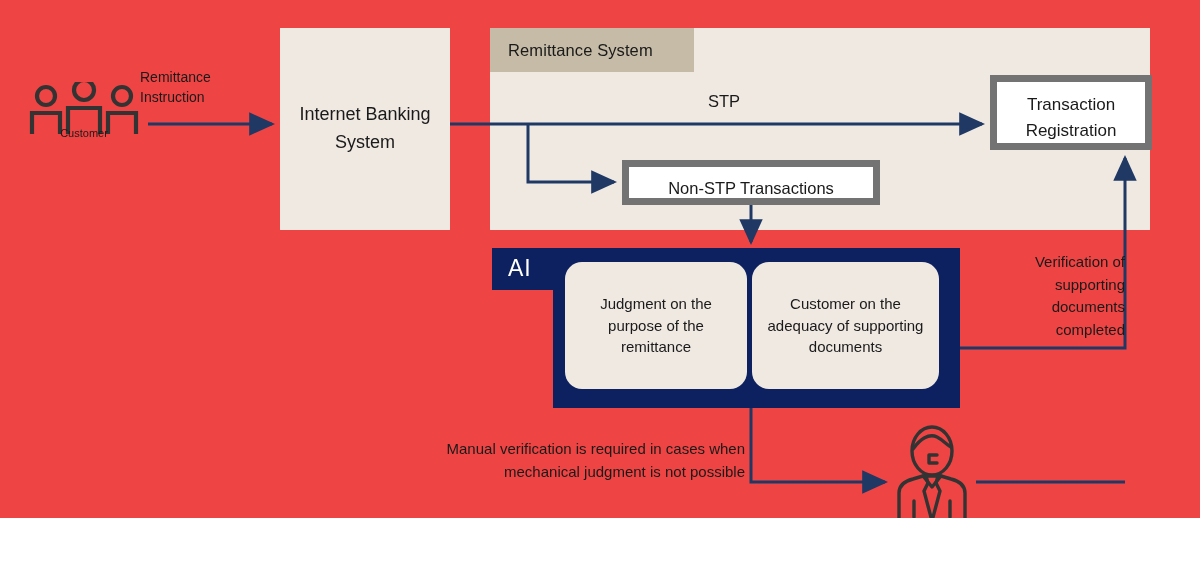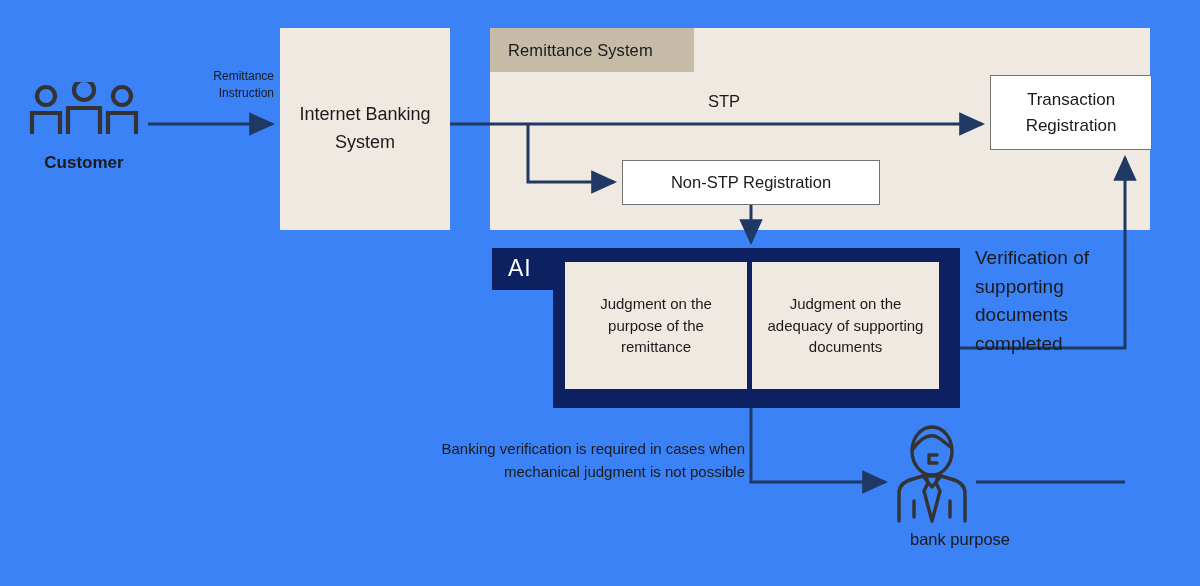--- a/index.html
+++ b/index.html
@@ -6,22 +6,22 @@
     margin: 0;
     padding: 0;
     background: #ffffff;
   }
   body {
     font-family: "Liberation Sans", "DejaVu Sans", sans-serif;
   }
   #canvas {
     position: relative;
     width: 1200px;
-    height: 586px;
-    background: #3b82f6;
+    height: 518px;
+    background: #ef4444;
     overflow: hidden;
   }
   
   .panel-remittance {
     position: absolute;
     left: 490px;
     top: 28px;
     width: 660px;
     height: 202px;
     background: #efe9e2;
@@ -53,24 +53,24 @@
     align-items: center;
     justify-content: center;
     text-align: center;
     font-size: 18px;
     line-height: 1.55;
     color: #1a1a1a;
   }
   .box-white {
     position: absolute;
     background: #ffffff;
-    border: 1px solid #737373;
+    border: 7px solid #737373;
     box-sizing: border-box;
     display: flex;
-    align-items: center;
+    align-items: flex-end;
     justify-content: center;
     text-align: center;
     color: #1a1a1a;
   }
   .box-txreg {
     left: 990px; top: 75px; width: 162px; height: 75px;
     font-size: 17px; line-height: 1.5;
   }
   .box-nonstp {
     left: 622px; top: 160px; width: 258px; height: 45px;
@@ -106,49 +106,50 @@
     background: #efe9e2;
     display: flex;
     align-items: center;
     justify-content: center;
     text-align: center;
     font-size: 15px;
     line-height: 1.45;
     color: #1a1a1a;
     box-sizing: border-box;
     padding: 4px 8px;
+    border-radius: 17px;
   }
   .ai-inner-left  { left: 565px; top: 262px; width: 182px; height: 127px; }
   .ai-inner-right { left: 752px; top: 262px; width: 187px; height: 127px; }
 
   
   .txt {
     position: absolute;
     color: #1a1a1a;
     white-space: pre-line;
   }
   .txt-remittance-instruction {
     left: 140px; top: 68px; width: 134px;
-    font-size: 12px; line-height: 1.4; text-align: right;
+    font-size: 14px; line-height: 1.4; text-align: left;
   }
   .txt-stp {
     left: 669px; top: 92px; width: 110px;
     font-size: 16.5px; text-align: center;
   }
   .txt-verification {
-    left: 975px; top: 244px; width: 150px;
-    font-size: 19px; line-height: 1.5; text-align: left;
+    left: 975px; top: 251px; width: 150px;
+    font-size: 15px; line-height: 1.5; text-align: right;
   }
   .txt-manual {
     left: 355px; top: 437px; width: 390px;
     font-size: 15px; line-height: 1.55; text-align: right;
   }
   .txt-customer {
-    left: 14px; top: 153px; width: 140px;
-    font-size: 17px; text-align: center; font-weight: bold;
+    left: 14px; top: 127px; width: 140px;
+    font-size: 11px; text-align: center;
   }
   .txt-employee {
     left: 845px; top: 530px; width: 230px;
     font-size: 16.5px; text-align: center;
   }
   
   .icon-customer {
     position: absolute;
     left: 24px; top: 82px; width: 120px; height: 58px;
   }
@@ -178,33 +179,33 @@
 Banking
 System</span>
   </div>
 
   <div class="box-white box-txreg">
     <span>Transaction
 Registration</span>
   </div>
 
   <div class="box-white box-nonstp">
-    <span>Non-STP Registration</span>
+    <span>Non-STP Transactions</span>
   </div>
 
   <div class="ai-band-top"></div>
   <div class="ai-body"></div>
   <div class="ai-label">AI</div>
   <div class="ai-inner ai-inner-left">
     <span>Judgment on the
 purpose of the
 remittance</span>
   </div>
   <div class="ai-inner ai-inner-right">
-    <span>Judgment on the
+    <span>Customer on the
 adequacy of
 supporting
 documents</span>
   </div>
 
   <svg class="connectors" viewBox="0 0 1200 586">
     <defs>
       <marker id="ah" markerWidth="9" markerHeight="9" refX="7.6" refY="4.5" orient="auto" markerUnits="strokeWidth">
         <path d="M0,0.6 L8.6,4.5 L0,8.4 z" fill="#1f3864"></path>
       </marker>
@@ -258,16 +259,16 @@
   </div>
   <div class="txt txt-employee">bank purpose</div>
 
   <div class="txt txt-remittance-instruction">Remittance
 Instruction</div>
   <div class="txt txt-stp">STP</div>
   <div class="txt txt-verification">Verification of
 supporting
 documents
 completed</div>
-  <div class="txt txt-manual">Banking verification is required in cases when
+  <div class="txt txt-manual">Manual verification is required in cases when
 mechanical judgment is not possible</div>
 
 </div>
 
 </body></html>

